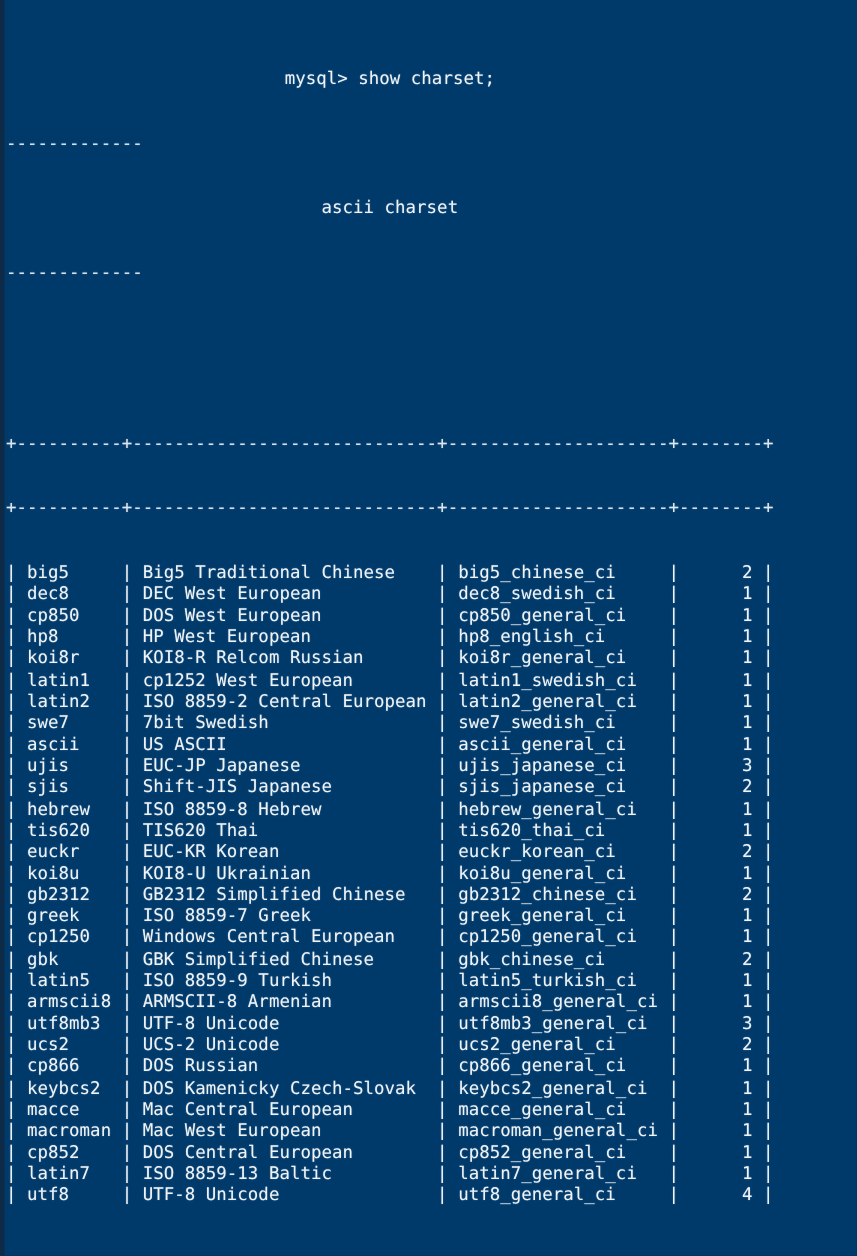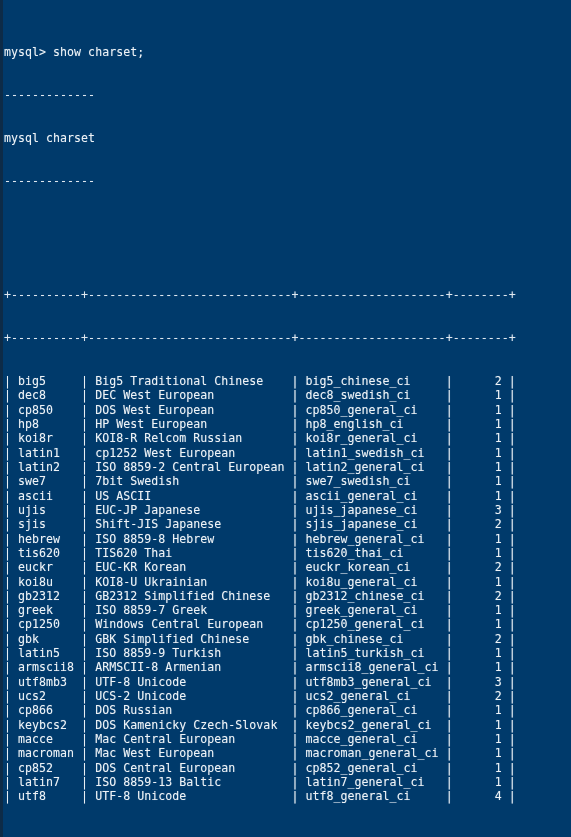--- a/index.html
+++ b/index.html
@@ -42,40 +42,40 @@
     left: 4px;
     top: 2px;
     white-space: pre;
     font-family: "DejaVu Sans Mono", "Liberation Mono", monospace;
     font-size: 11.6px;
     line-height: 14.32px;
     letter-spacing: 0.03px;
     color: #eef3f7;
     text-shadow: 0 0 1px rgba(230,240,250,0.35);
   }
-  .line { display: block; height: 14.32px; white-space: pre; }
+  .line { display: block; height: 14.32px; white-space: pre; text-align: center; }
   .blank { display: block; height: 14.32px; }
   .underline-deco {
     display: block;
     height: 14.32px;
     white-space: pre;
     color: #dfe8f0;
   }
   .rule { color: #dfe8f0; }
   .cell { color: #eef3f7; }
 </style>
 </head>
 <body>
 
 <div id="terminal">
   <div class="screen">
 
     <span class="line"><span>mysql&gt;</span><span> show charset;</span></span>
     <span class="underline-deco">-------------</span>
-    <span class="line">mysql charset</span>
+    <span class="line">ascii charset</span>
     <span class="underline-deco">-------------</span>
 
     <span class="blank"> </span>
 
     <span class="line rule">+----------+-----------------------------+---------------------+--------+</span>
     <span class="line rule">+----------+-----------------------------+---------------------+--------+</span>
     <span id="charset-body"><span class="line cell">| big5     | Big5 Traditional Chinese    | big5_chinese_ci     |      2 |</span><span class="line cell">| dec8     | DEC West European           | dec8_swedish_ci     |      1 |</span><span class="line cell">| cp850    | DOS West European           | cp850_general_ci    |      1 |</span><span class="line cell">| hp8      | HP West European            | hp8_english_ci      |      1 |</span><span class="line cell">| koi8r    | KOI8-R Relcom Russian       | koi8r_general_ci    |      1 |</span><span class="line cell">| latin1   | cp1252 West European        | latin1_swedish_ci   |      1 |</span><span class="line cell">| latin2   | ISO 8859-2 Central European | latin2_general_ci   |      1 |</span><span class="line cell">| swe7     | 7bit Swedish                | swe7_swedish_ci     |      1 |</span><span class="line cell">| ascii    | US ASCII                    | ascii_general_ci    |      1 |</span><span class="line cell">| ujis     | EUC-JP Japanese             | ujis_japanese_ci    |      3 |</span><span class="line cell">| sjis     | Shift-JIS Japanese          | sjis_japanese_ci    |      2 |</span><span class="line cell">| hebrew   | ISO 8859-8 Hebrew           | hebrew_general_ci   |      1 |</span><span class="line cell">| tis620   | TIS620 Thai                 | tis620_thai_ci      |      1 |</span><span class="line cell">| euckr    | EUC-KR Korean               | euckr_korean_ci     |      2 |</span><span class="line cell">| koi8u    | KOI8-U Ukrainian            | koi8u_general_ci    |      1 |</span><span class="line cell">| gb2312   | GB2312 Simplified Chinese   | gb2312_chinese_ci   |      2 |</span><span class="line cell">| greek    | ISO 8859-7 Greek            | greek_general_ci    |      1 |</span><span class="line cell">| cp1250   | Windows Central European    | cp1250_general_ci   |      1 |</span><span class="line cell">| gbk      | GBK Simplified Chinese      | gbk_chinese_ci      |      2 |</span><span class="line cell">| latin5   | ISO 8859-9 Turkish          | latin5_turkish_ci   |      1 |</span><span class="line cell">| armscii8 | ARMSCII-8 Armenian          | armscii8_general_ci |      1 |</span><span class="line cell">| utf8mb3  | UTF-8 Unicode               | utf8mb3_general_ci  |      3 |</span><span class="line cell">| ucs2     | UCS-2 Unicode               | ucs2_general_ci     |      2 |</span><span class="line cell">| cp866    | DOS Russian                 | cp866_general_ci    |      1 |</span><span class="line cell">| keybcs2  | DOS Kamenicky Czech-Slovak  | keybcs2_general_ci  |      1 |</span><span class="line cell">| macce    | Mac Central European        | macce_general_ci    |      1 |</span><span class="line cell">| macroman | Mac West European           | macroman_general_ci |      1 |</span><span class="line cell">| cp852    | DOS Central European        | cp852_general_ci    |      1 |</span><span class="line cell">| latin7   | ISO 8859-13 Baltic          | latin7_general_ci   |      1 |</span><span class="line cell">| utf8     | UTF-8 Unicode               | utf8_general_ci     |      4 |</span></span>
     
     
 

